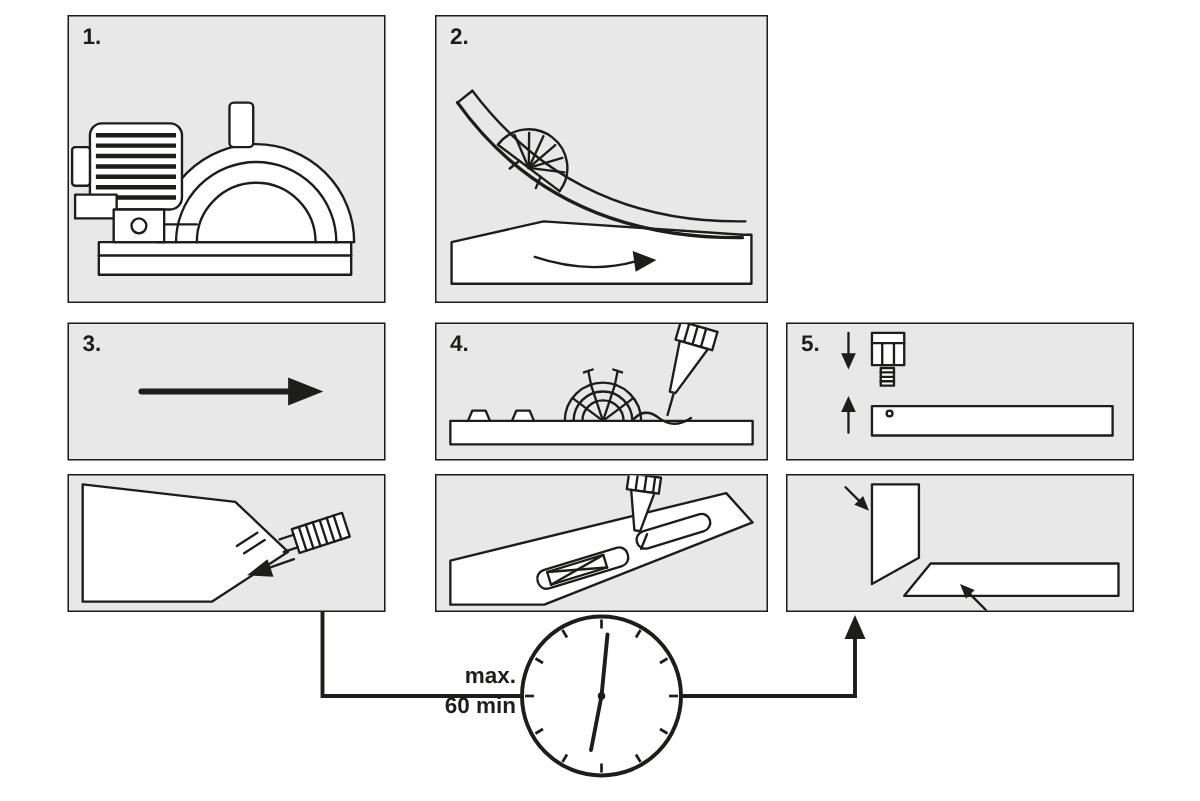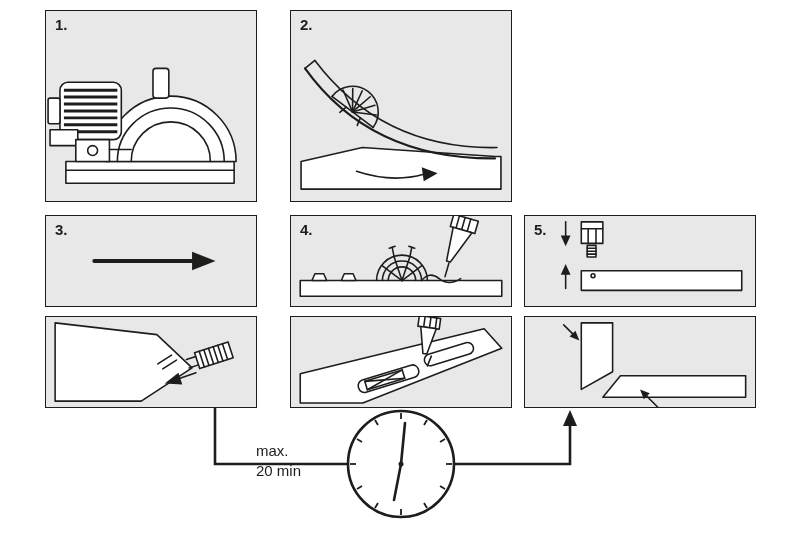--- a/index.html
+++ b/index.html
@@ -19,22 +19,22 @@
   .p3{left:45px;top:215px;width:212px;height:92px;}
   .p4{left:290px;top:215px;width:222px;height:92px;}
   .p5{left:524px;top:215px;width:232px;height:92px;}
   .p6{left:45px;top:316px;width:212px;height:92px;}
   .p7{left:290px;top:316px;width:222px;height:92px;}
   .p8{left:524px;top:316px;width:232px;height:92px;}
   #timeline-svg{position:absolute;left:0;top:0;width:800px;height:534px;pointer-events:none;}
   .tl{stroke:#1d1d1b;stroke-width:2.6;fill:none;}
   .tick{stroke:#1d1d1b;stroke-width:1.8;}
   .hand{stroke:#1d1d1b;stroke-width:2.6;stroke-linecap:round;}
-  #timeline-label{position:absolute;left:256px;top:441px;width:88px;text-align:left;
-    font-weight:400;font-size:15px;line-height:1.35;z-index:3;}
+  #timeline-label{position:absolute;left:256px;top:441px;width:88px;text-align:right;
+    font-weight:700;font-size:15px;line-height:1.35;z-index:3;}
 </style>
 </head>
 <body>
 
 <div id="canvas">
 
   <div class="panel p1">
     <span class="plabel">1.</span>
     <svg viewBox="0 0 212 192">
       <rect class="fw" x="20" y="152" width="170" height="22"></rect>
@@ -216,16 +216,16 @@
       <line class="tick" x1="357" y1="439" x2="362" y2="442"></line>
       <line class="tick" x1="375" y1="420" x2="378" y2="425"></line>
       <line class="hand" x1="401" y1="464" x2="405" y2="423"></line>
       <line class="hand" x1="401" y1="464" x2="394" y2="500"></line>
       <circle class="fd" cx="401" cy="464" r="2.5"></circle>
     </g>
   </svg>
 
   <div id="timeline-label">
     <div>max.</div>
-    <div>20 min</div>
+    <div>60 min</div>
   </div>
 
 </div>
 
 </body></html>

